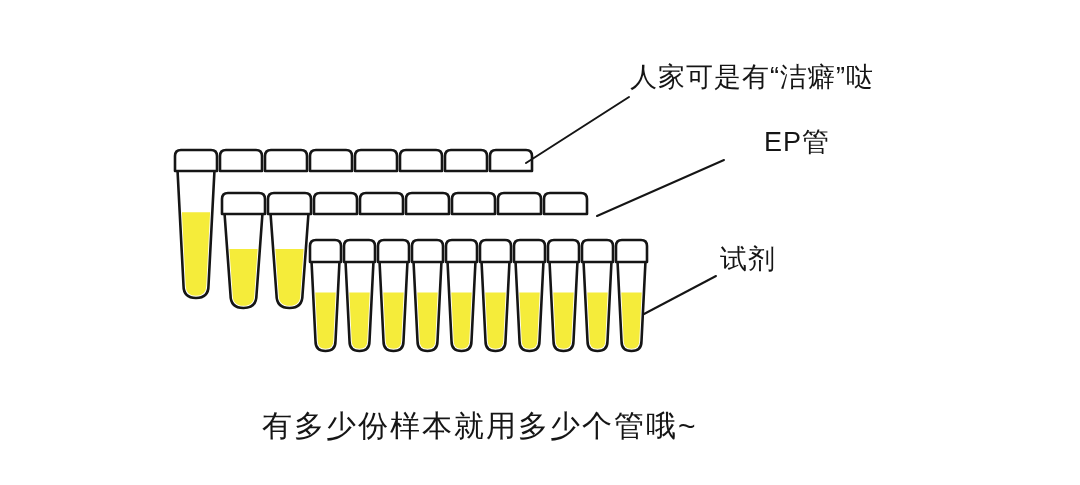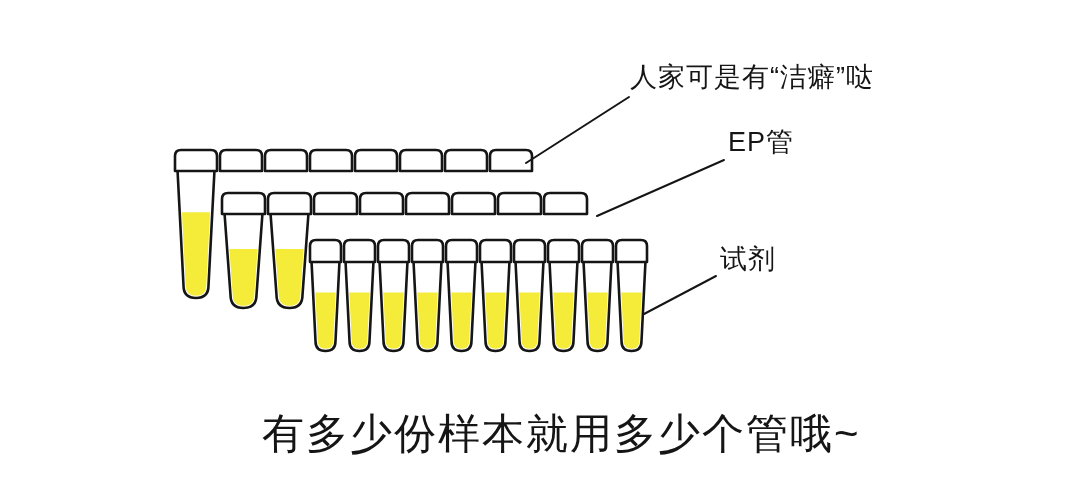--- a/index.html
+++ b/index.html
@@ -25,28 +25,28 @@
   .ann {
     position: absolute;
     color: #151515;
     font-size: 27px;
     line-height: 1.15;
     white-space: nowrap;
     letter-spacing: 1px;
     user-select: none;
   }
   #ann-clean   { left: 630px; top: 62px;  }
-  #ann-ep      { left: 728px; top: 127px; }
+  #ann-ep      { left: 764px; top: 127px; }
   #ann-reagent { left: 720px; top: 244px; text-align: center; }
   .caption {
     position: absolute;
     left: 262px;
     top: 406px;
     color: #151515;
-    font-size: 42px;
+    font-size: 30px;
     letter-spacing: 2px;
     white-space: nowrap;
     user-select: none;
   }
 </style>
 </head>
 <body>
 
 <div class="stage">
   <svg id="diagram" viewBox="0 0 1080 485" xmlns="http://www.w3.org/2000/svg">

